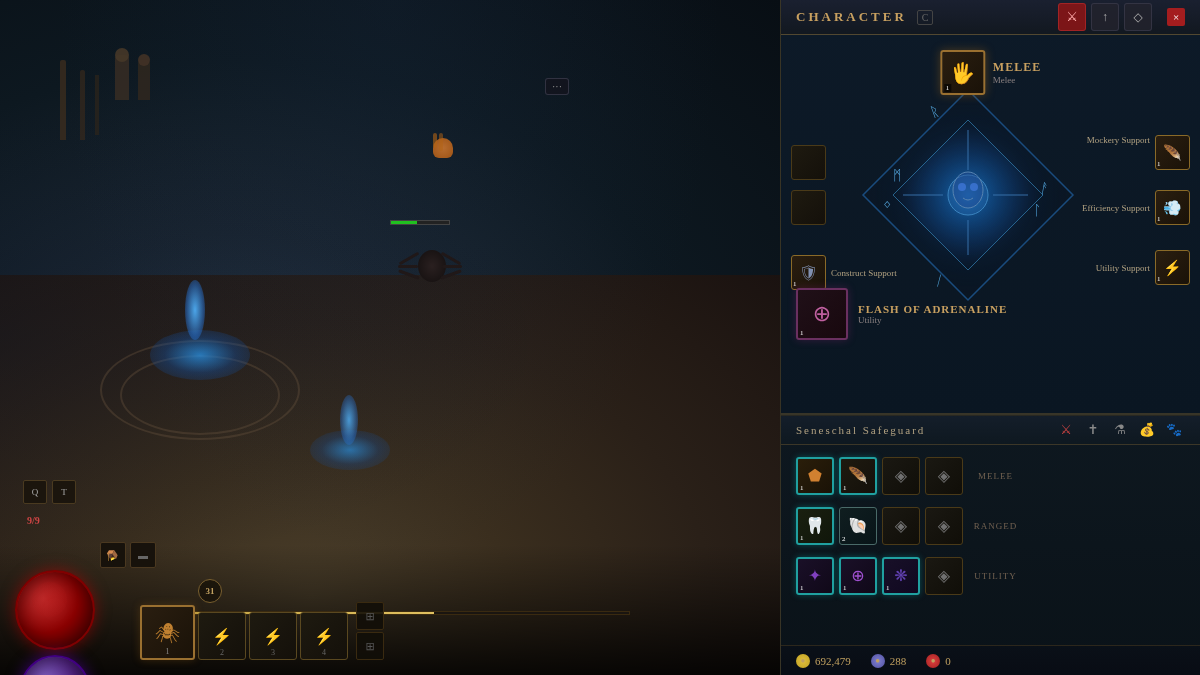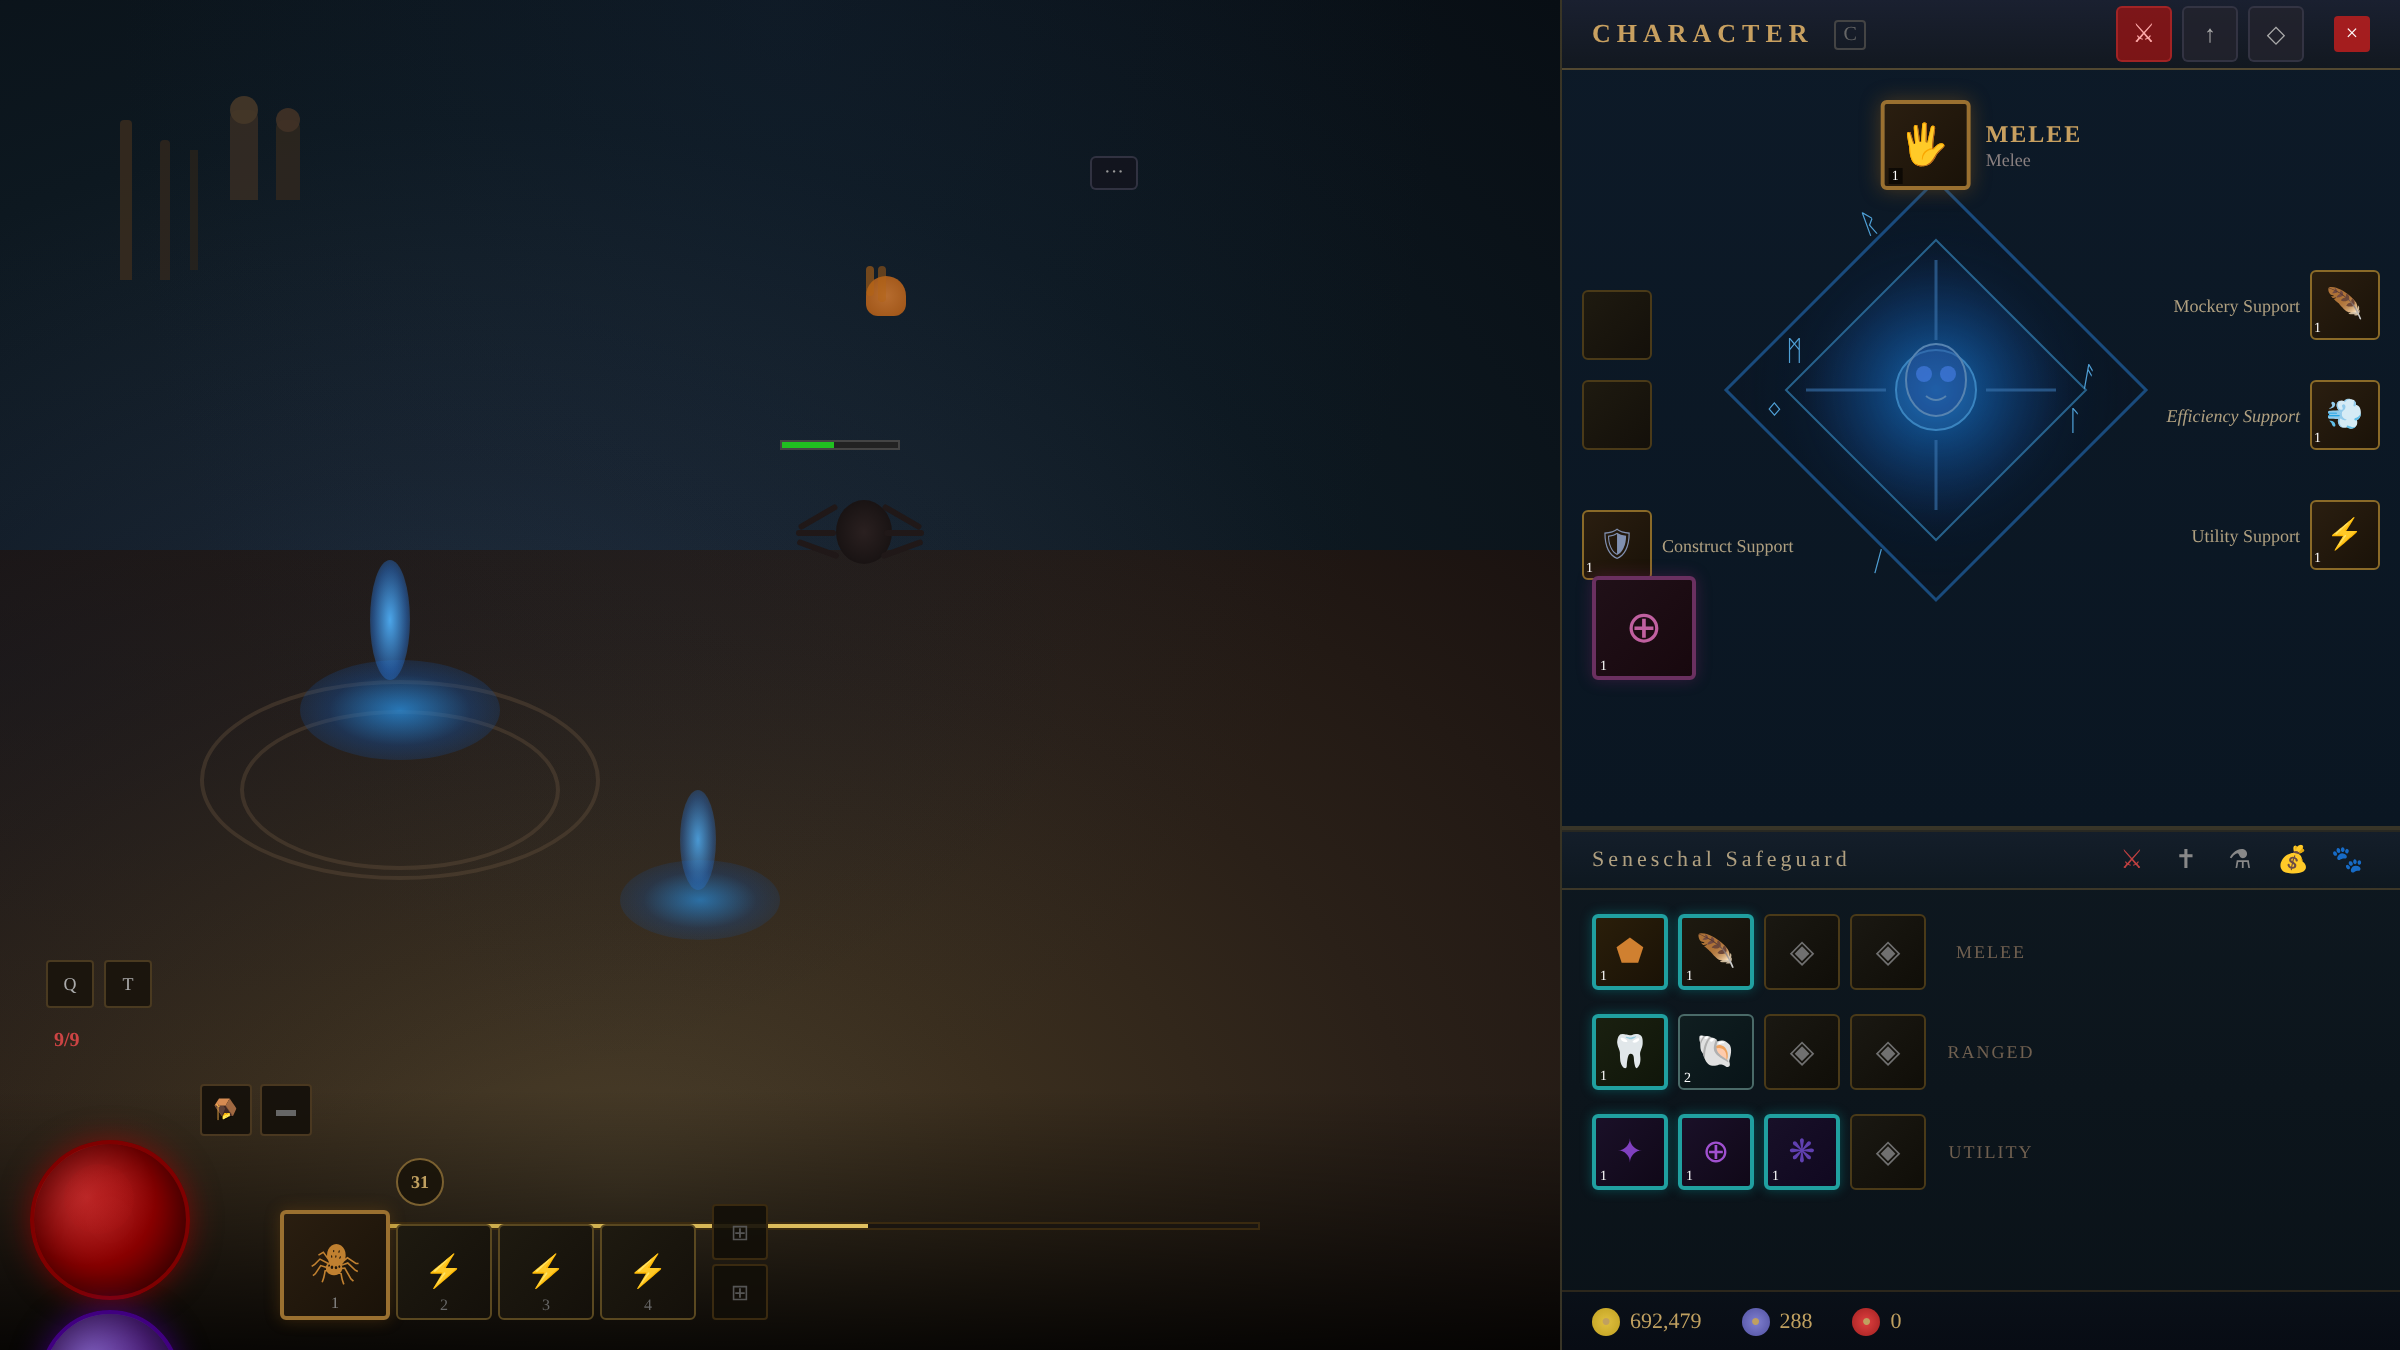--- a/index.html
+++ b/index.html
@@ -550,30 +550,30 @@
             <div style="color:#c08030;font-size:20px;">🖐</div>
             <div style="position:absolute;bottom:1px;left:2px;color:#fff;font-size:7px;background:rgba(0,0,0,0.6);padding:0 2px;">1</div>
           </div>
           <div>
             <div style="color:#c8a060;font-size:12px;font-weight:bold;letter-spacing:1px;">MELEE</div>
             <div style="color:#8a8080;font-size:9px;">Melee</div>
           </div>
         </div>
       </div>
 
-      <div style="position:absolute;top:100px;right:10px;display:flex;align-items:center;gap:5px;">
+      <div style="position:absolute;top:100px;right:10px;display:flex;gap:5px;">
         <div style="color:#b0a080;font-size:9px;text-align:right;">Mockery Support</div>
         <div style="width:35px;height:35px;background:linear-gradient(135deg,#2a1e10,#1a1208);border:1px solid #8a6a28;border-radius:3px;display:flex;align-items:center;justify-content:center;position:relative;">
           <div style="color:#9090c0;font-size:15px;">🪶</div>
           <div style="position:absolute;bottom:1px;left:1px;color:#fff;font-size:7px;">1</div>
         </div>
       </div>
 
       <div style="position:absolute;top:155px;right:10px;display:flex;align-items:center;gap:5px;">
-        <div style="color:#b0a080;font-size:9px;text-align:right;font-style:italic;">Efficiency Support</div>
+        <div style="color:#b0a080;font-size:9px;text-align:right;">Efficiency Support</div>
         <div style="width:35px;height:35px;background:linear-gradient(135deg,#2a1e10,#1a1208);border:1px solid #8a6a28;border-radius:3px;display:flex;align-items:center;justify-content:center;position:relative;">
           <div style="color:#8090a0;font-size:15px;">💨</div>
           <div style="position:absolute;bottom:1px;left:1px;color:#fff;font-size:7px;">1</div>
         </div>
       </div>
 
       <div style="position:absolute;top:215px;right:10px;display:flex;align-items:center;gap:5px;">
         <div style="color:#b0a080;font-size:9px;text-align:right;">Utility Support</div>
         <div style="width:35px;height:35px;background:linear-gradient(135deg,#2a1e10,#1a1208);border:1px solid #8a6a28;border-radius:3px;display:flex;align-items:center;justify-content:center;position:relative;">
           <div style="color:#8090c0;font-size:15px;">⚡</div>
@@ -589,20 +589,24 @@
         <div style="color:#b0a080;font-size:9px;">Construct Support</div>
       </div>
 
       <div style="position:absolute;top:110px;left:10px;width:35px;height:35px;background:linear-gradient(135deg,#1e1a10,#14100a);border:1px solid #4a3a18;border-radius:3px;"></div>
       <div style="position:absolute;top:155px;left:10px;width:35px;height:35px;background:linear-gradient(135deg,#1e1a10,#14100a);border:1px solid #4a3a18;border-radius:3px;"></div>
 
       <div style="position:absolute;bottom:15px;left:15px;display:flex;align-items:center;gap:10px;">
         <div style="width:52px;height:52px;background:linear-gradient(135deg,#201018,#18080e);border:2px solid #6a3060;border-radius:3px;display:flex;align-items:center;justify-content:center;position:relative;box-shadow:0 0 8px rgba(150,40,120,0.3);">
           <div style="color:#c060a0;font-size:22px;">⊕</div>
           <div style="position:absolute;bottom:1px;left:2px;color:#fff;font-size:7px;">1</div>
+        </div>
+        <div>
+          <div style="color:#c8a060;font-size:11px;font-weight:bold;letter-spacing:1px;">FLASH OF ADRENALINE</div>
+          <div style="color:#8a8080;font-size:9px;">Utility</div>
         </div>
       </div>
     </div>
   </div>
 
   <div id="seneschal-panel">
 
     <div class="seneschal-header">
       <span class="seneschal-title">Seneschal Safeguard</span>
       <div class="seneschal-icons">

